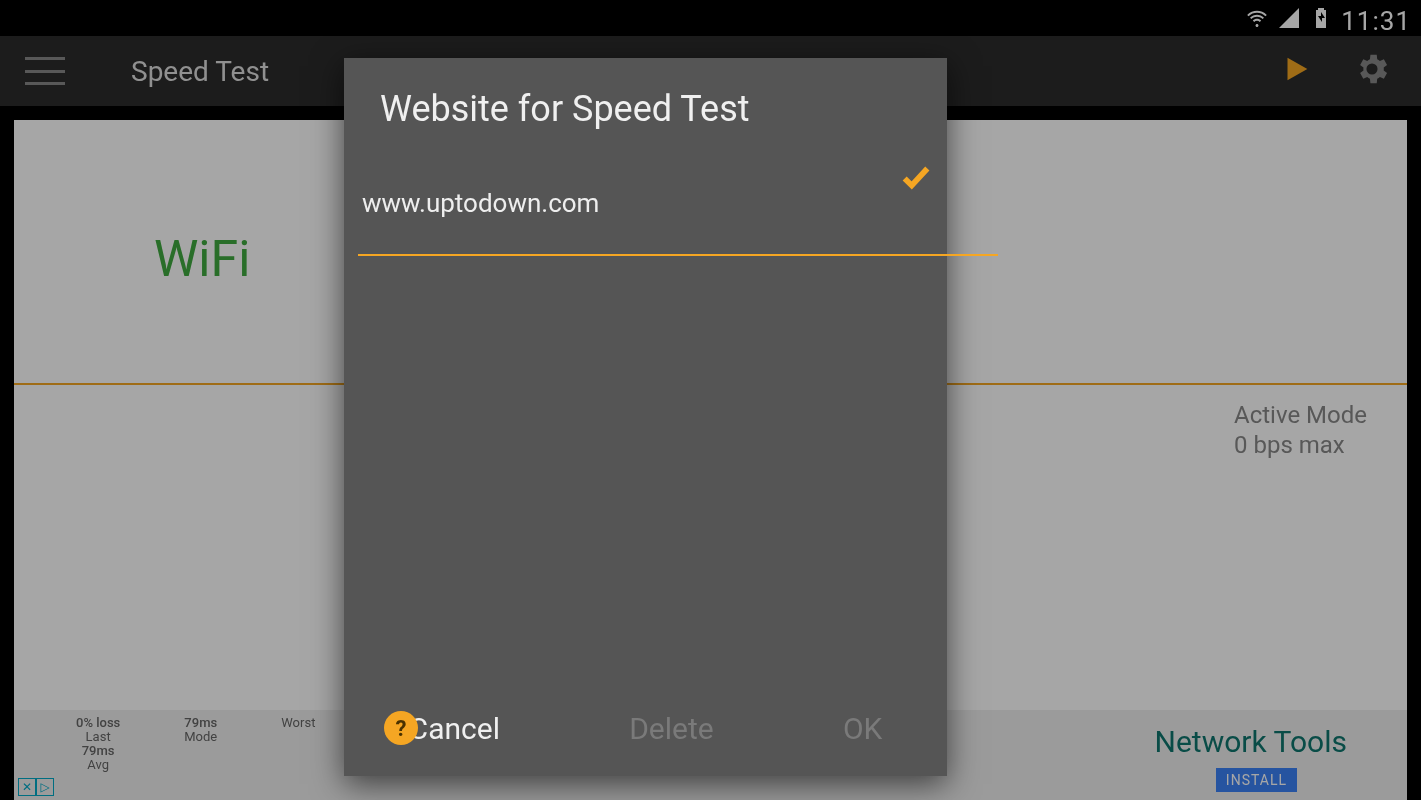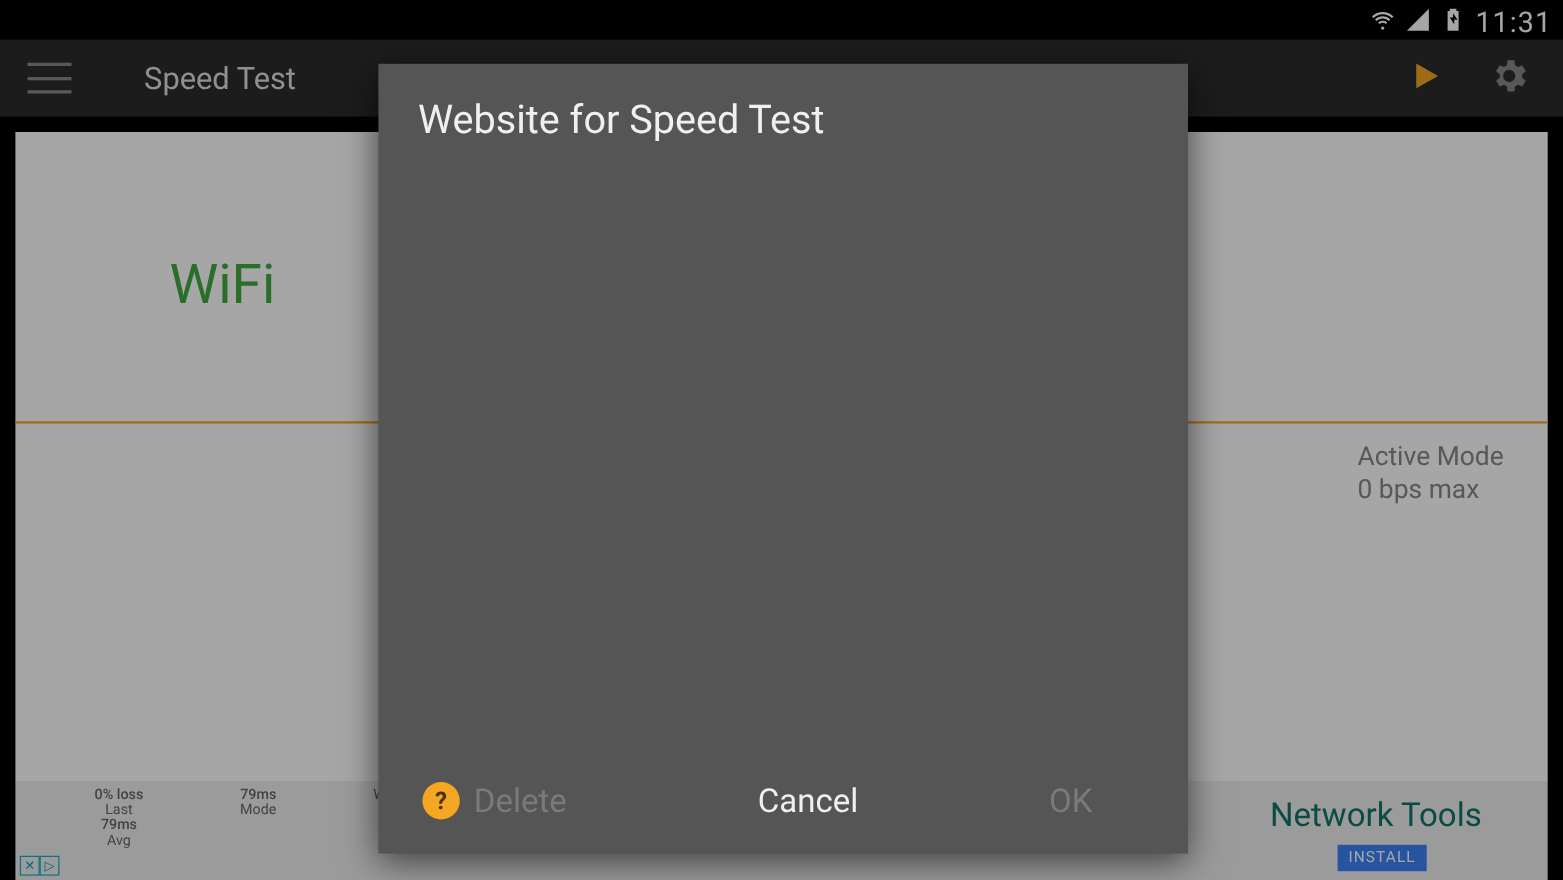--- a/index.html
+++ b/index.html
@@ -30,36 +30,36 @@
   .wifi-label { position:absolute; top:110px; left:140px; font-size:50px;
                 color:#3fa93f; font-weight:400; }
   .orange-line { position:absolute; top:263px; left:0; right:0; height:2px;
                  background:#f5a623; }
   .mode-block { position:absolute; top:280px; right:40px; text-align:left;
                 color:#888; font-size:24px; line-height:30px; }
 
   
   .ad-strip { position:absolute; bottom:0; left:14px; right:14px; height:90px;
               background:#efefef; color:#444; font-size:13px; }
-  .ad-stats { position:absolute; top:6px; left:72px; display:flex; gap:88px; }
+  .ad-stats { position:absolute; top:6px; left:62px; display:flex; gap:64px; }
   .ad-col { text-align:center; line-height:14px; color:#666; }
   .ad-col .v { font-weight:500; }
   .ad-tools { position:absolute; right:60px; top:14px; font-size:30px;
               color:#0f766e; }
   .install-badge { position:absolute; right:110px; bottom:8px;
                    background:#3b82f6; color:#fff; font-size:14px;
                    padding:4px 10px; letter-spacing:1px; }
   .adchoices { position:absolute; left:4px; bottom:4px; display:flex; }
   .adchoices span { width:18px; height:18px; border:1px solid #00a9c7;
                     display:flex; align-items:center; justify-content:center;
                     font-size:12px; color:#00a9c7; }
 
   
   .scrim { position:absolute; inset:0; background:rgba(0,0,0,0.35); }
-  .dialog { position:absolute; top:58px; left:344px; width:736px; height:718px;
+  .dialog { position:absolute; top:58px; left:344px; width:603px; height:718px;
             background:#555; color:#eee;
             box-shadow:0 8px 30px rgba(0,0,0,0.6); display:flex;
             flex-direction:column; }
   .dialog-title { font-size:36px; padding:30px 36px 20px; color:#f0f0f0; }
   .input-row { position:relative; margin:30px 14px 0 14px; }
   .input-field { width:640px; border:none; border-bottom:2px solid #f5a623;
                  background:transparent; font-size:26px; color:#eee;
                  padding:8px 4px 36px 4px; outline:none; margin-left:0; }
   .check-btn { position:absolute; right:0; top:-20px; }
   .check-btn svg { width:34px; height:34px; stroke:#f5a623; stroke-width:4;
@@ -150,19 +150,27 @@
   <div class="adchoices">
     <span>✕</span>
       <span>▷</span>
   </div>
 </div>
 
 <div class="scrim"></div>
 
 <div class="dialog">
   <div class="dialog-title">Website for Speed Test</div>
+  <div class="input-row">
+    <input class="input-field" type="text" value="www.uptodown.com" style="">
+    <span class="check-btn">
+      <svg viewBox="0 0 24 24">
+          <polyline points="4 13 9 18 20 6"></polyline>
+        </svg>
+    </span>
+  </div>
   <div class="dialog-buttons">
     <div class="help-fab">?</div>
+    <button class="dlg-btn enabled">Cancel</button>
     <button class="dlg-btn disabled">Delete</button>
-    <button class="dlg-btn enabled">Cancel</button>
     <button class="dlg-btn disabled">OK</button>
   </div>
 </div>
 
 </body></html>

